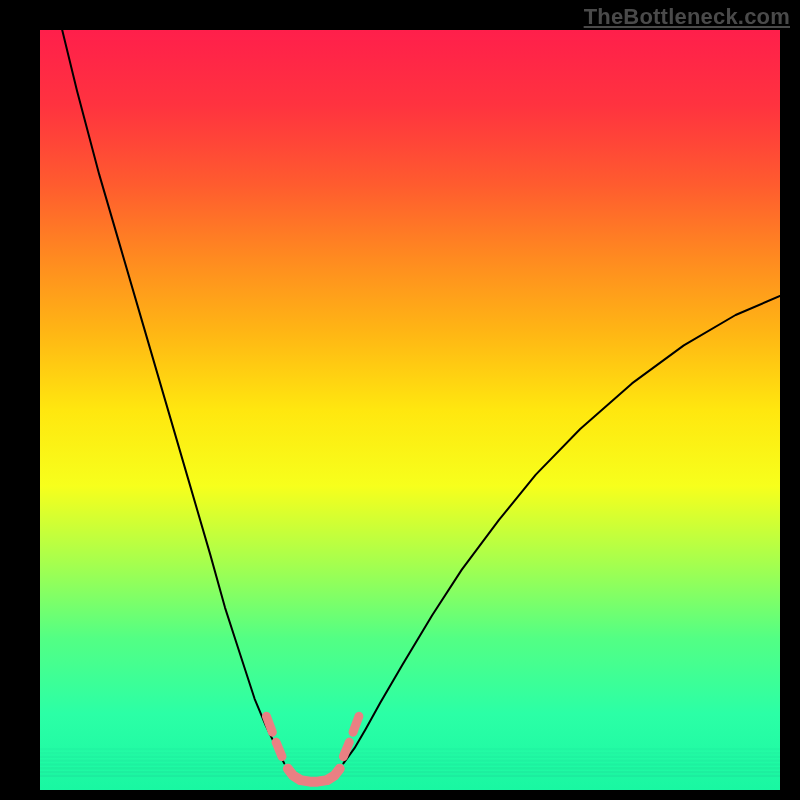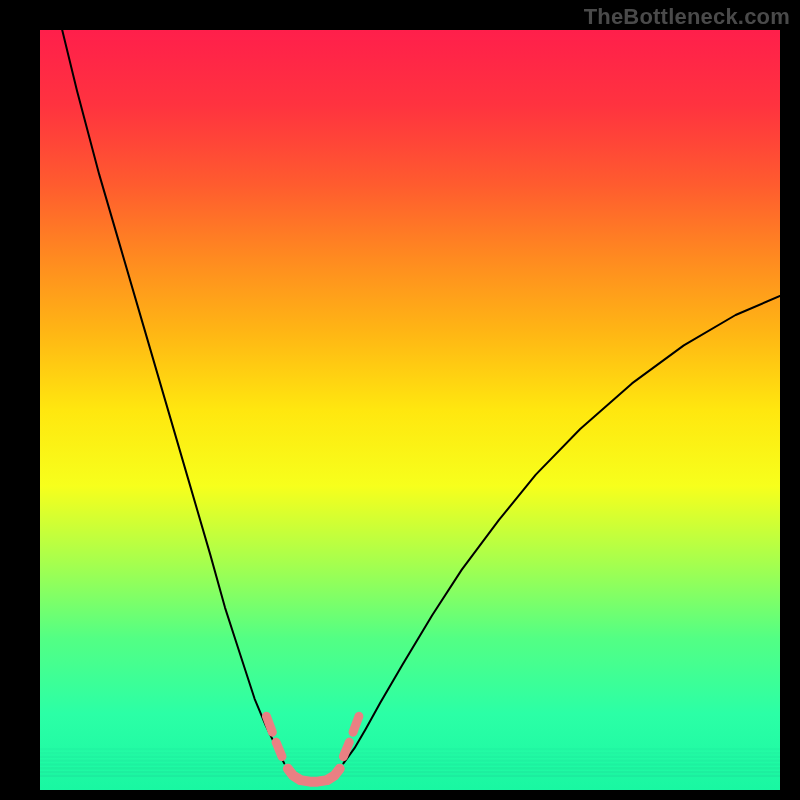--- a/index.html
+++ b/index.html
@@ -19,20 +19,21 @@
   }
   .watermark {
     position: absolute;
     top: 4px;
     right: 10px;
     color: #4a4a4a;
     font-size: 22px;
     font-weight: 600;
     letter-spacing: 0.2px;
     z-index: 5;
+    text-decoration: underline;
   }
   .plot-wrap {
     position: absolute;
     left: 40px;
     top: 30px;
     width: 740px;
     height: 760px;
     background: #000;
     overflow: hidden;
   }

